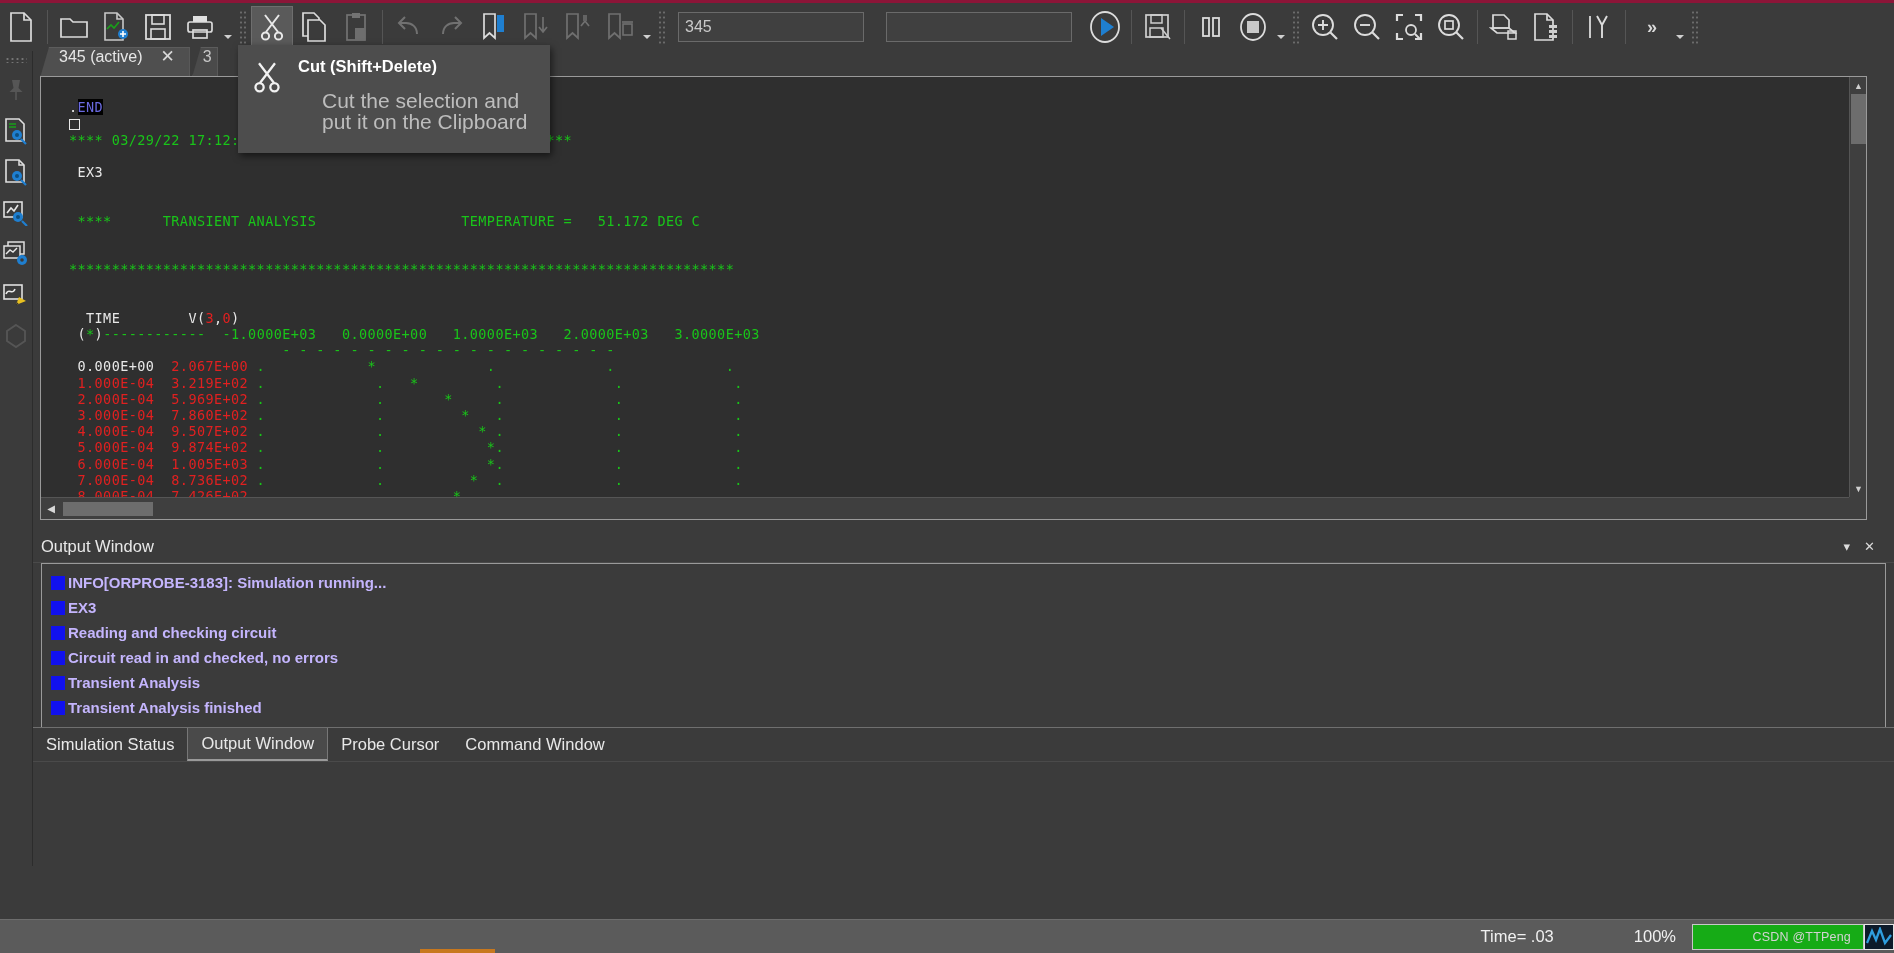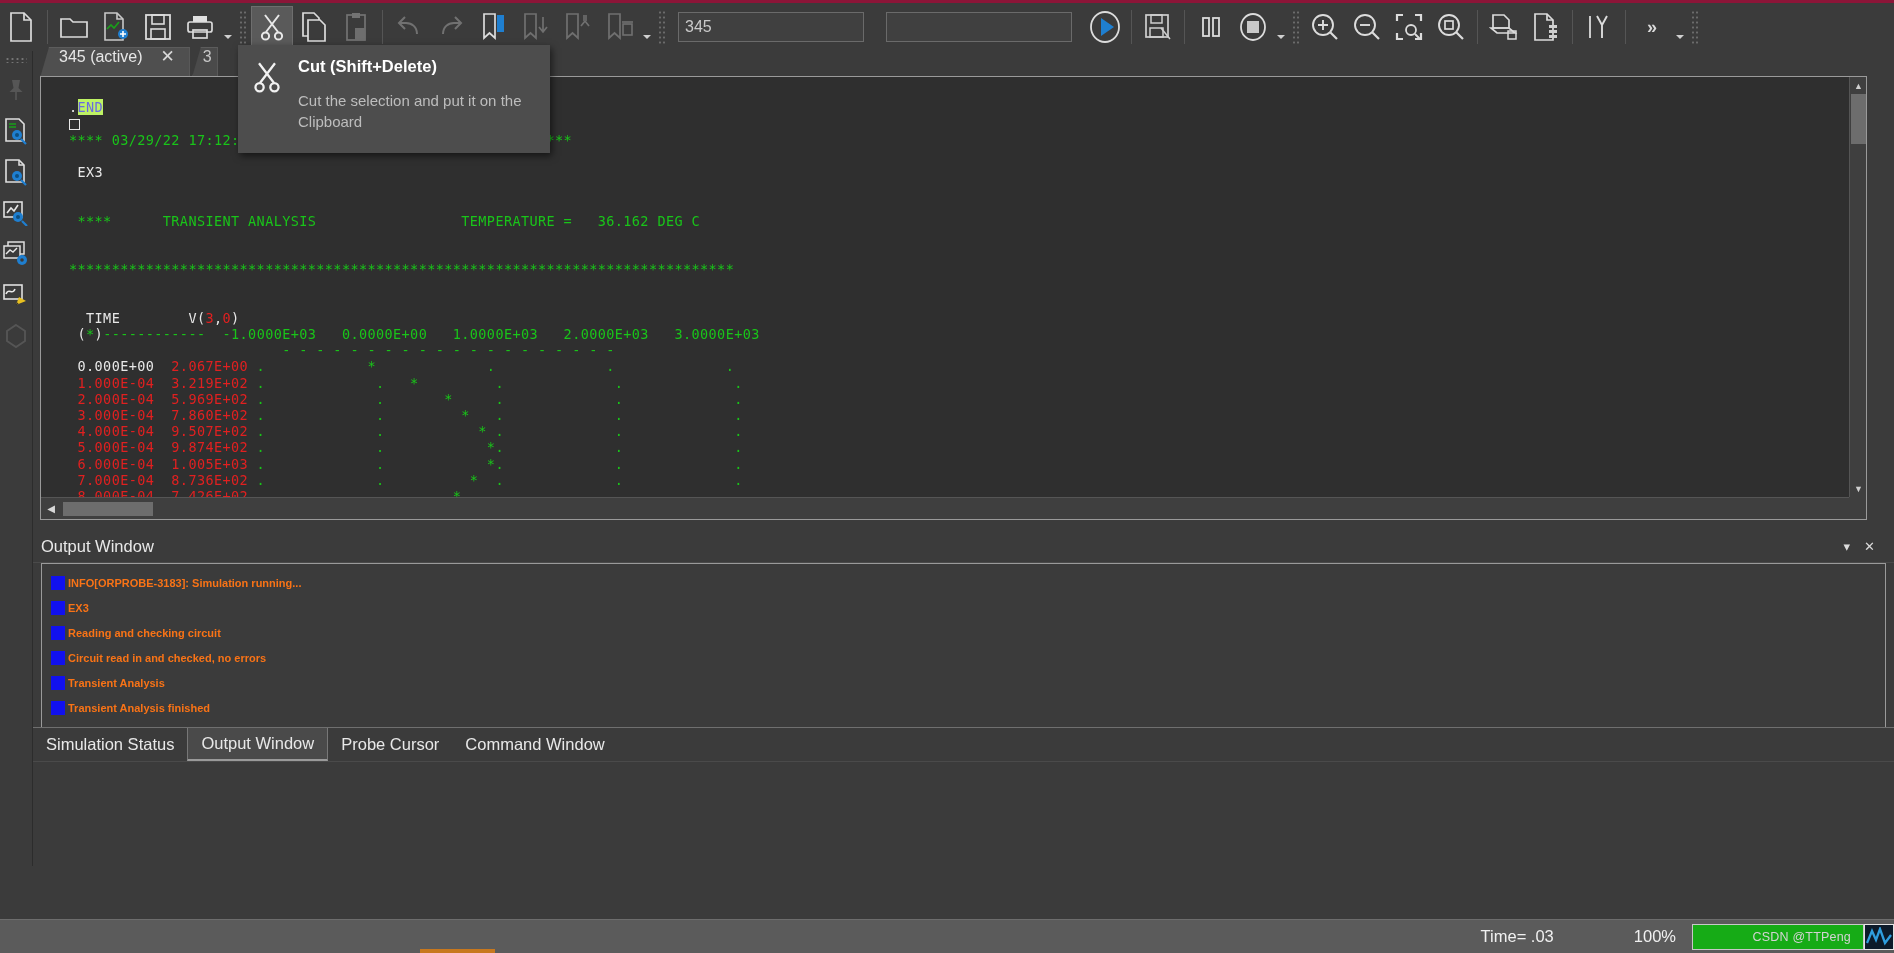--- a/index.html
+++ b/index.html
@@ -122,21 +122,21 @@
     position: absolute; top: 0; left: 0; right: 17px; bottom: 22px;
     padding: 6px 0 0 28px;
     font-family: "DejaVu Sans Mono", monospace;
     font-size: 13.5px; line-height: 16.2px;
     white-space: pre; color: #d6d6d6;
     letter-spacing: 0.4px;
   }
   .c-g { color: #19c419; }
   .c-r { color: #e02020; }
   .c-w { color: #e8e8e8; }
-  .c-b { color: #6a6ae0; background: #bef264; }
+  .c-b { color: #6a6ae0; background: #000000; }
   .cursor-box {
     display: inline-block; width: 11px; height: 11px;
     border: 1.5px solid #e8e8e8; vertical-align: middle;
   }
   
   .vscroll {
     position: absolute; top: 0; right: 0; width: 17px; bottom: 22px;
     background: #3f3f3f; border-left: 1px solid #555;
   }
   .vscroll .arrow-up, .vscroll .arrow-dn {
@@ -176,21 +176,21 @@
     padding: 12px 16px 12px 14px;
     display: flex; gap: 12px;
     z-index: 50;
   }
   .tt-icon { flex: 0 0 34px; padding-top: 4px; }
   .tt-body { flex: 1; }
   .tt-title {
     color: #ffffff; font-size: 16.5px; font-weight: bold;
     margin-bottom: 14px;
   }
-  .tt-desc { color: #bdbdbd; font-size: 15px; line-height: 21px; }
+  .tt-desc { color: #bdbdbd; font-size: 21px; line-height: 21px; margin-left: 24px; }
 
   
   .outpanel {
     position: absolute; top: 530px; left: 33px;
     width: 1861px; height: 197px;
     background: #3b3b3b;
   }
   .outpanel-head {
     height: 33px; display: flex; align-items: center;
     padding: 0 12px 0 8px;
@@ -202,21 +202,21 @@
   }
   .outlist {
     position: absolute; top: 33px; left: 8px; right: 8px; bottom: 0;
     background: #3b3b3b;
     border: 1px solid #9a9a9a; border-bottom: none;
     padding: 6px 0 0 4px;
     overflow: hidden;
   }
   .outrow {
     display: flex; align-items: center; height: 25px;
-    color: #f97316; font-size: 11px; font-weight: bold;
+    color: #c4b5fd; font-size: 15px; font-weight: bold;
     padding-left: 5px;
   }
   .outrow .bullet {
     width: 14px; height: 14px; background: #1111ee;
     margin-right: 3px; flex: 0 0 14px;
   }
 
   
   .bottombar {
     position: absolute; top: 727px; left: 33px;
@@ -577,21 +577,21 @@
 
     <div class="editor">
       <div class="codearea">
 <span class="c-w">.</span><span class="c-b">END</span>
 <span class="cursor-box"></span>
 <span class="c-g">**** 03/29/22 17:12:12 *********             ID# 0 ********</span>
 
 <span class="c-w"> EX3</span>
 
 
-<span class="c-g"> ****      TRANSIENT ANALYSIS                 TEMPERATURE =   36.162 DEG C</span>
+<span class="c-g"> ****      TRANSIENT ANALYSIS                 TEMPERATURE =   51.172 DEG C</span>
 
 
 <span class="c-g">******************************************************************************</span>
 
 
 <span class="c-w">  TIME        V(</span><span class="c-r">3</span><span class="c-w">,</span><span class="c-r">0</span><span class="c-w">)</span>
 <span class="c-w"> (</span><span class="c-g">*</span><span class="c-w">)</span><span class="c-g">------------  </span><span class="c-g">-1.0000E+03   0.0000E+00   1.0000E+03   2.0000E+03   3.0000E+03</span>
 <span class="c-g">                         - - - - - - - - - - - - - - - - - - - -</span>
 <span class="c-w"> 0.000E+00</span><span class="c-r">  2.067E+00</span><span class="c-g"> .            *             .             .             .</span>
 <span class="c-r"> 1.000E-04  3.219E+02</span><span class="c-g"> .             .   *         .             .             .</span>

